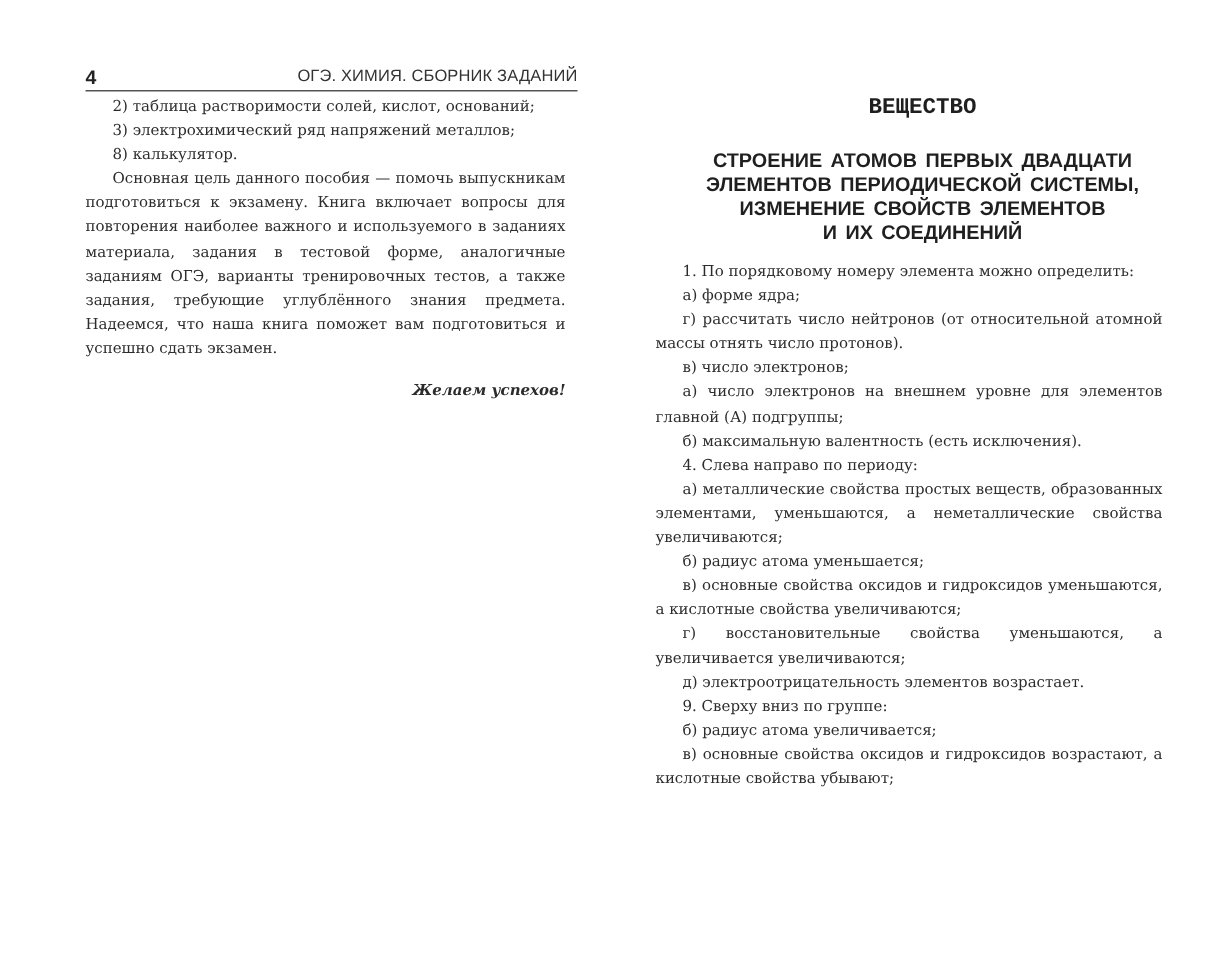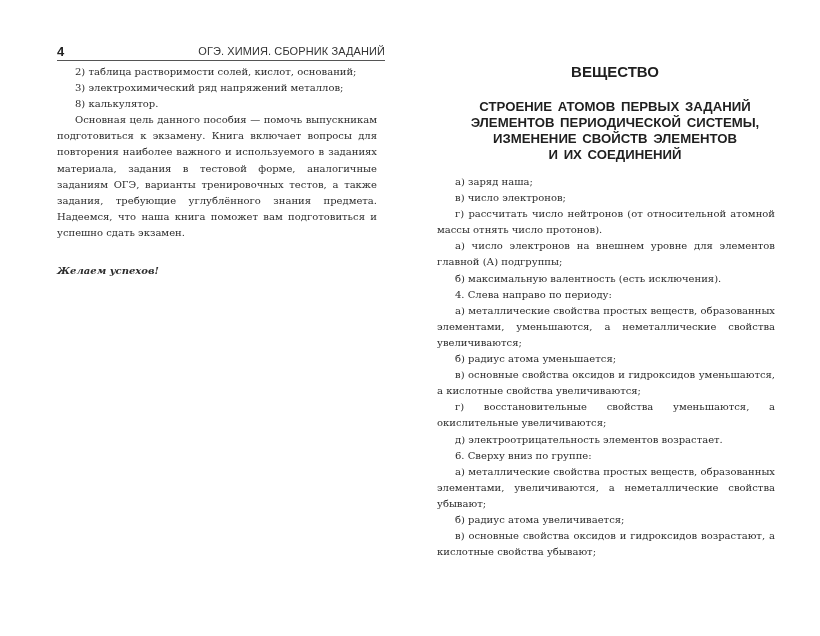--- a/index.html
+++ b/index.html
@@ -14,24 +14,24 @@
   }
   .page-number { position:absolute; left:0; top:0; font-weight:bold; font-size:13px; color:#222; }
   .running-title { position:absolute; right:0; top:1px; font-size:11px; color:#333; letter-spacing:0.1px; }
   .body-text {
     font-family:"DejaVu Serif", serif;
     font-size:10px; line-height:16.1px; color:#2c2c2c;
   }
   .left-body { position:absolute; left:57px; top:64px; width:320px; }
   .right-body { position:absolute; left:27px; top:174px; width:338px; }
   .p { margin:0; text-align:justify; text-indent:18px; }
-  .wish { text-align:left; font-style:italic; font-weight:bold; margin-top:22px; }
+  .wish { text-align:right; font-style:italic; font-weight:bold; margin-top:12px; }
   .section-title {
     position:absolute; left:0; width:410px; top:63px; text-align:center;
-    font-family:Liberation Sans, sans-serif; font-weight:bold; font-size:15px; color:#1f1f1f;
+    font-family:Liberation Mono, monospace; font-weight:bold; font-size:15px; color:#1f1f1f;
   }
   .topic-title {
     position:absolute; left:0; width:410px; top:99px; text-align:center;
     font-family:"Liberation Sans", sans-serif; font-weight:bold; font-size:13.2px; line-height:16px; color:#1f1f1f;
     word-spacing:2px;
   }
   .topic-title div { white-space:nowrap; }
 </style>
 </head>
 <body>
@@ -46,36 +46,36 @@
     <p class="p">3) электрохимический ряд напряжений металлов;</p>
     <p class="p">8) калькулятор.</p>
     <p class="p" style="hyphens:auto;" lang="ru">Основная цель данного пособия — помочь выпускникам подготовиться к экзамену. Книга включает вопросы для повторения наиболее важного и используемого в заданиях материала, задания в тестовой форме, аналогичные заданиям ОГЭ, варианты тренировочных тестов, а также задания, требующие углублённого знания предмета. Надеемся, что наша книга поможет вам подготовиться и успешно сдать экзамен.</p>
     <p class="wish">Желаем успехов!</p>
   </div>
 </div>
 
 <div class="page" id="right-page">
   <div class="section-title">ВЕЩЕСТВО</div>
   <div class="topic-title">
-    <div>СТРОЕНИЕ АТОМОВ ПЕРВЫХ ЗАДАНИЙ</div>
+    <div>СТРОЕНИЕ АТОМОВ ПЕРВЫХ ДВАДЦАТИ</div>
     <div>ЭЛЕМЕНТОВ ПЕРИОДИЧЕСКОЙ СИСТЕМЫ,</div>
     <div>ИЗМЕНЕНИЕ СВОЙСТВ ЭЛЕМЕНТОВ</div>
     <div>И ИХ СОЕДИНЕНИЙ</div>
   </div>
   <div class="right-body body-text" lang="ru" style="hyphens:auto;">
-    <p class="p">а) заряд наша;</p>
+    <p class="p">1. По порядковому номеру элемента можно определить:</p>
+    <p class="p">а) форме ядра;</p>
+    <p class="p">г) рассчитать число нейтронов (от относительной атомной массы отнять число протонов).</p>
     <p class="p">в) число электронов;</p>
-    <p class="p">г) рассчитать число нейтронов (от относительной атомной массы отнять число протонов).</p>
     <p class="p">а) число электронов на внешнем уровне для элементов главной (А) подгруппы;</p>
     <p class="p">б) максимальную валентность (есть исключения).</p>
     <p class="p">4. Слева направо по периоду:</p>
     <p class="p">а) металлические свойства простых веществ, образованных элементами, уменьшаются, а неметаллические свойства увеличиваются;</p>
     <p class="p">б) радиус атома уменьшается;</p>
     <p class="p">в) основные свойства оксидов и гидроксидов уменьшаются, а кислотные свойства увеличиваются;</p>
-    <p class="p">г) восстановительные свойства уменьшаются, а окислительные увеличиваются;</p>
+    <p class="p">г) восстановительные свойства уменьшаются, а увеличивается увеличиваются;</p>
     <p class="p">д) электроотрицательность элементов возрастает.</p>
-    <p class="p">6. Сверху вниз по группе:</p>
-    <p class="p">а) металлические свойства простых веществ, образованных элементами, увеличиваются, а неметаллические свойства убывают;</p>
+    <p class="p">9. Сверху вниз по группе:</p>
     <p class="p">б) радиус атома увеличивается;</p>
     <p class="p">в) основные свойства оксидов и гидроксидов возрастают, а кислотные свойства убывают;</p>
 
   </div>
 </div>
 
 </body></html>

